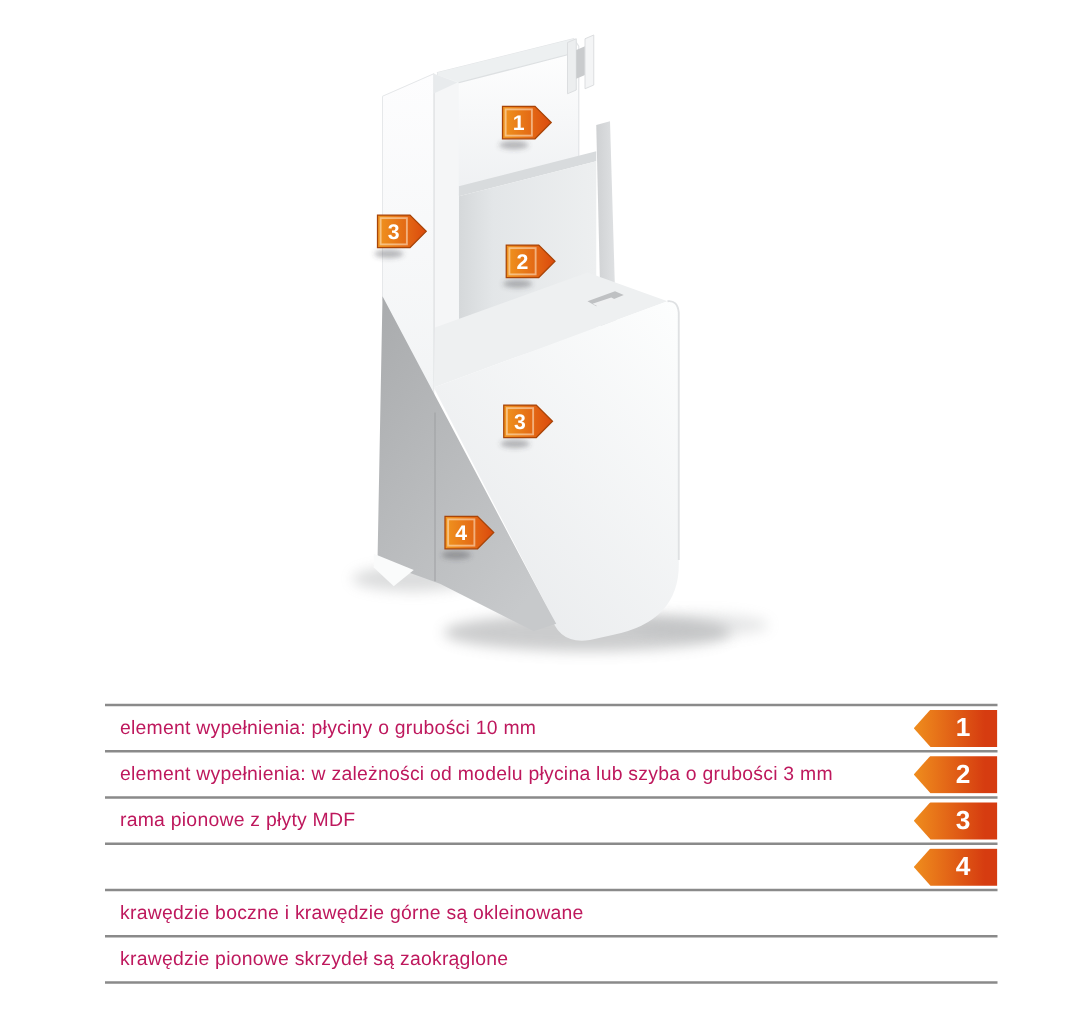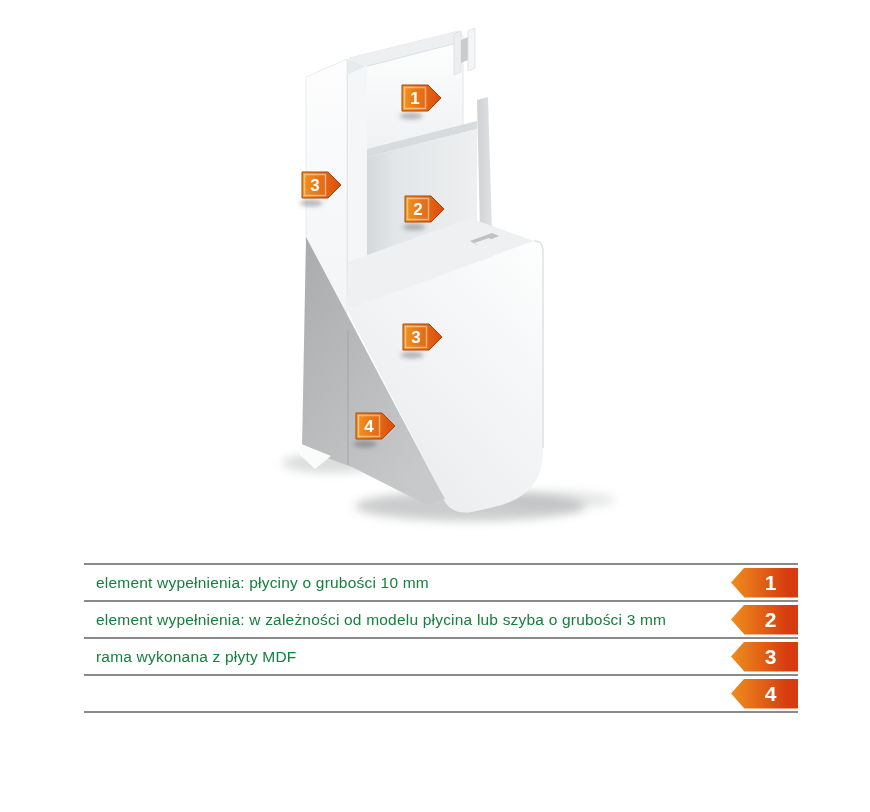--- a/index.html
+++ b/index.html
@@ -13,21 +13,21 @@
   
   .legend{
     position:absolute;left:84px;top:563px;width:714px;
     border-top:2px solid #8a8a8a;
   }
   .legend .row{
     position:relative;height:35px;border-bottom:2px solid #8a8a8a;
     display:flex;align-items:center;
   }
   .legend .row-text{
-    padding-left:12px;font-size:15.5px;color:#15803d;letter-spacing:.2px;
+    padding-left:12px;font-size:15.5px;color:#be185d;letter-spacing:.2px;
     white-space:nowrap;
   }
   .legend .row-arrow{
     position:absolute;right:0;top:50%;transform:translateY(-50%);
     width:67px;height:30px;
     background:linear-gradient(90deg,var(--arw0,#ef8d1d) 0%,var(--arw1,#d63c10) 85%);
     clip-path:polygon(0% 50%,20% 0%,100% 0%,100% 100%,20% 100%);
     display:flex;align-items:center;justify-content:center;
   }
   .legend .row-arrow span{
@@ -164,23 +164,29 @@
         <span>1</span>
       </div>
     </div>
     <div class="row">
       <span class="row-text">element wypełnienia: w zależności od modelu płycina lub szyba o grubości 3 mm</span>
       <div class="row-arrow">
         <span>2</span>
       </div>
     </div>
     <div class="row">
-      <span class="row-text">rama wykonana z płyty MDF</span>
+      <span class="row-text">rama pionowe z płyty MDF</span>
       <div class="row-arrow">
         <span>3</span>
       </div>
     </div>
     <div class="row">
       <div class="row-arrow">
         <span>4</span>
       </div>
     </div>
+    <div class="row">
+      <span class="row-text">krawędzie boczne i krawędzie górne są okleinowane</span>
+    </div>
+    <div class="row">
+      <span class="row-text">krawędzie pionowe skrzydeł są zaokrąglone</span>
+    </div>
   </div>
 
 </body></html>

